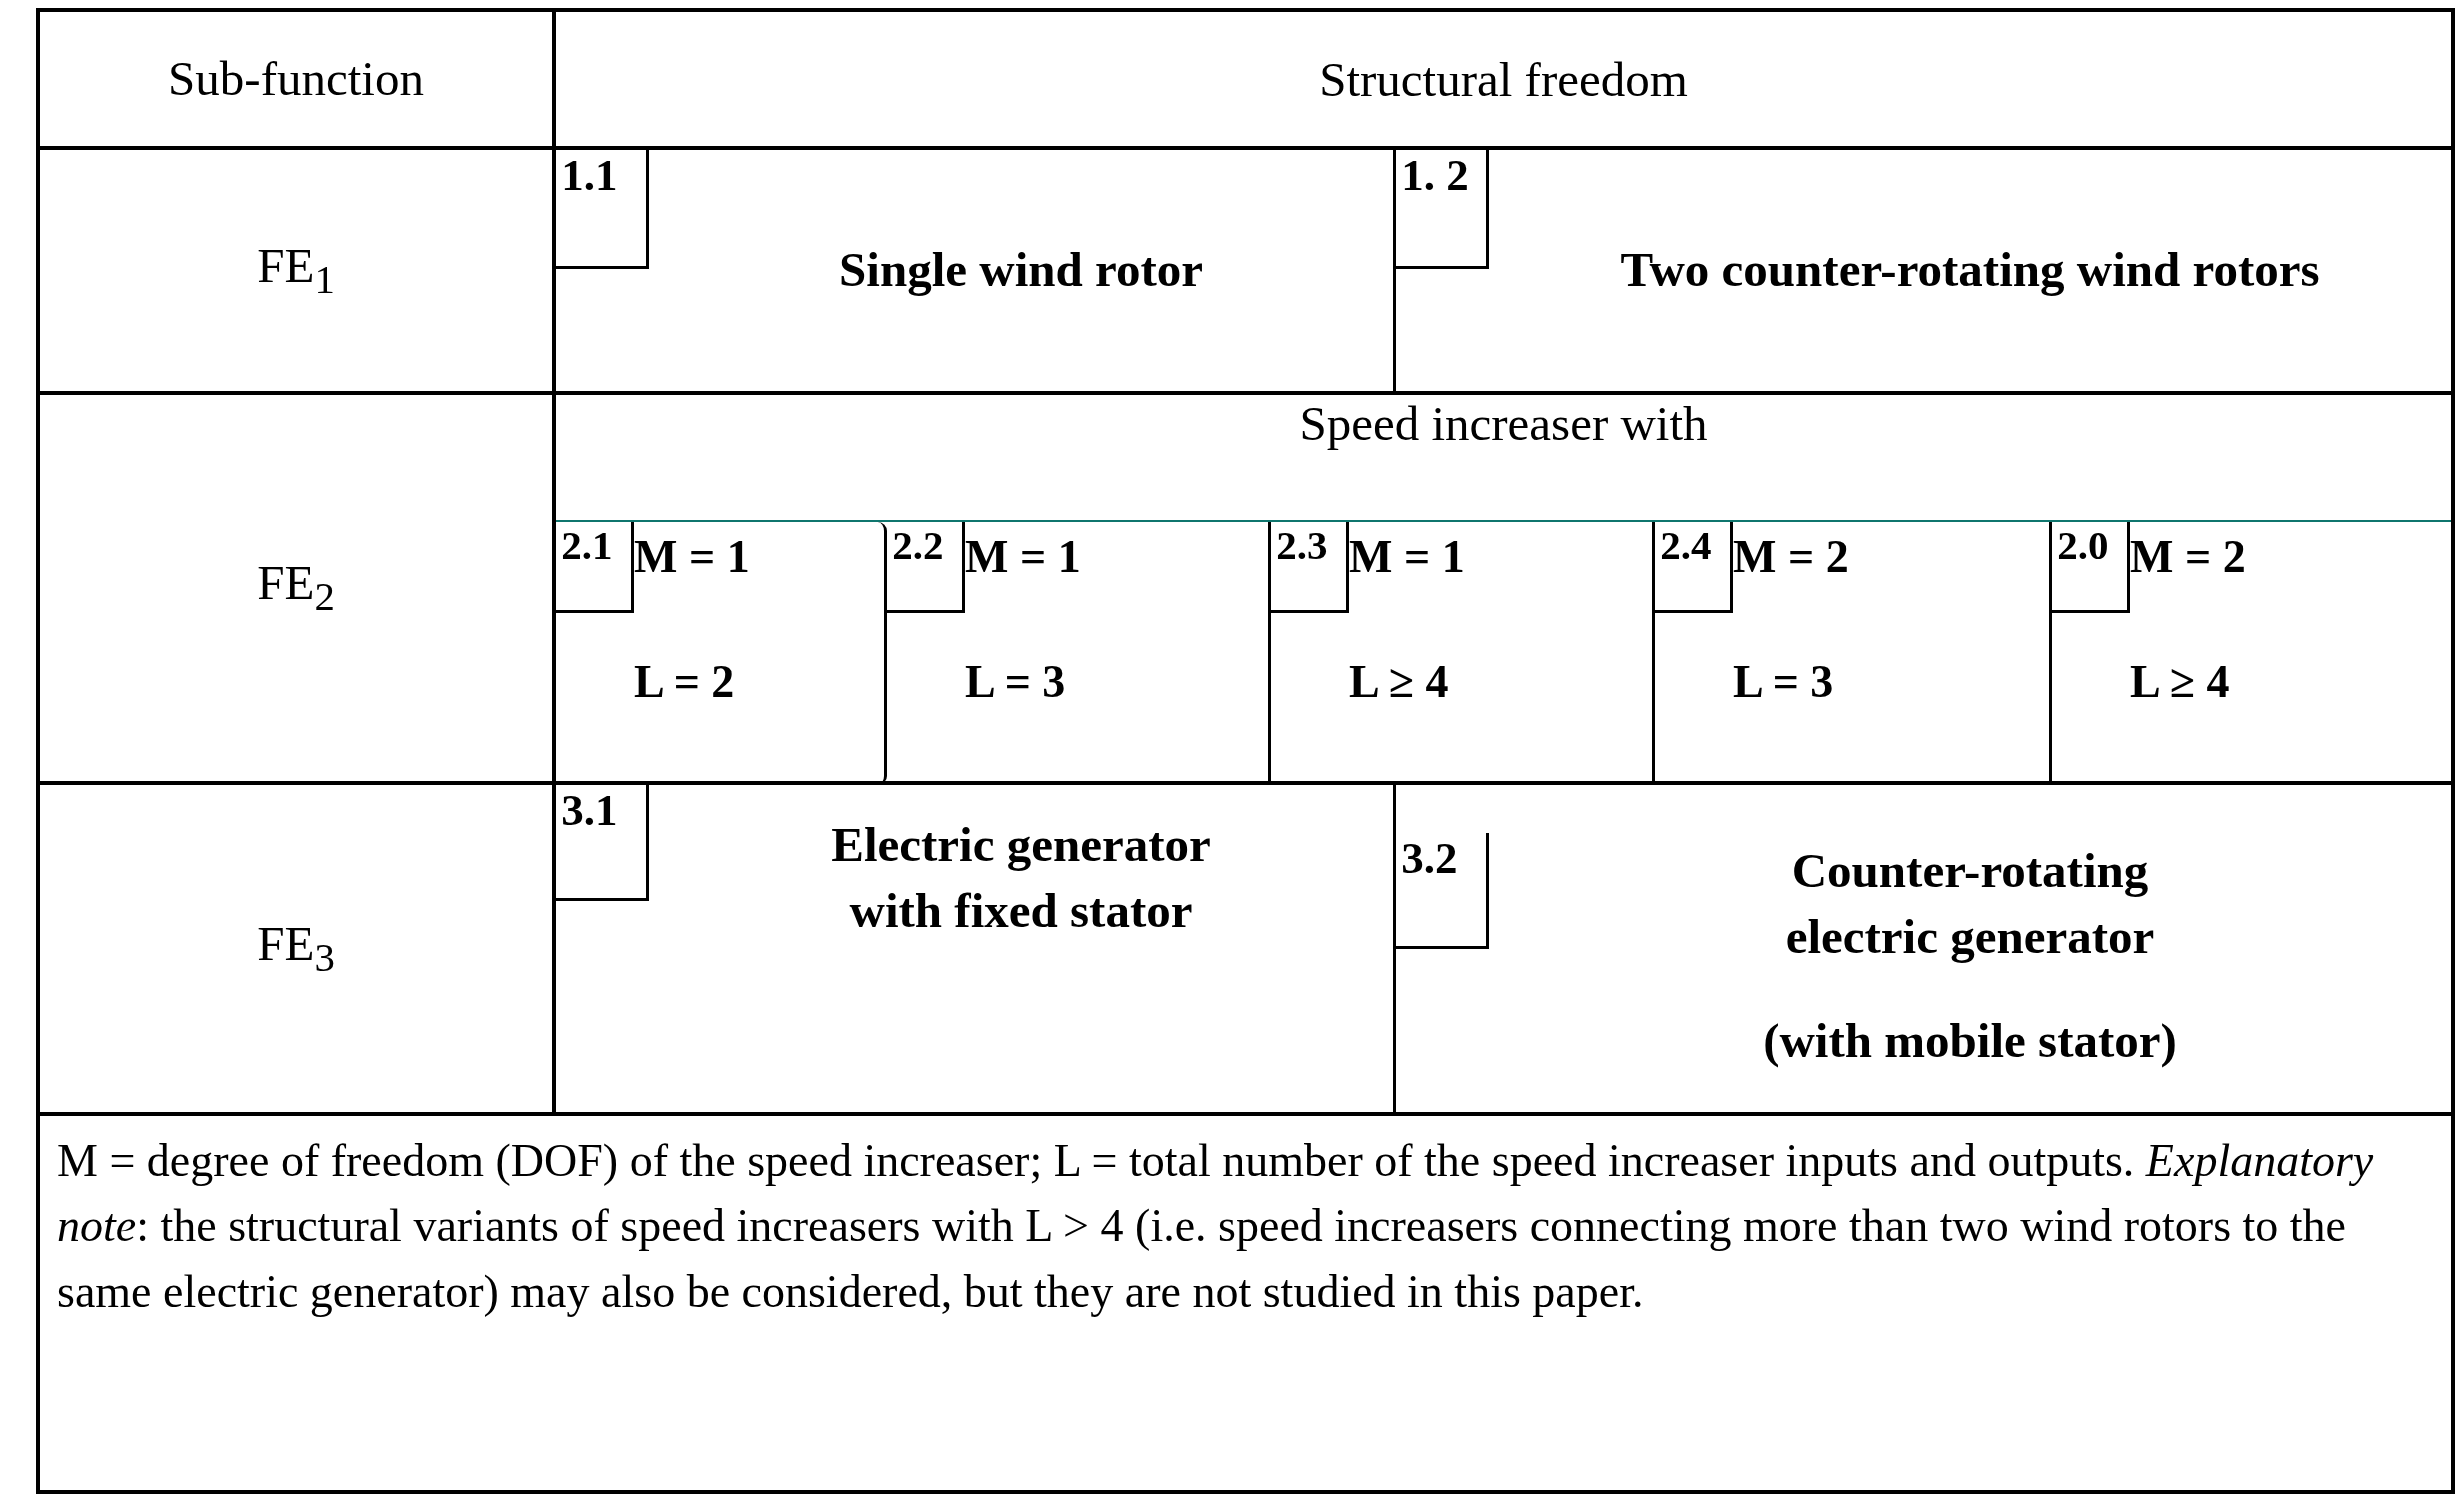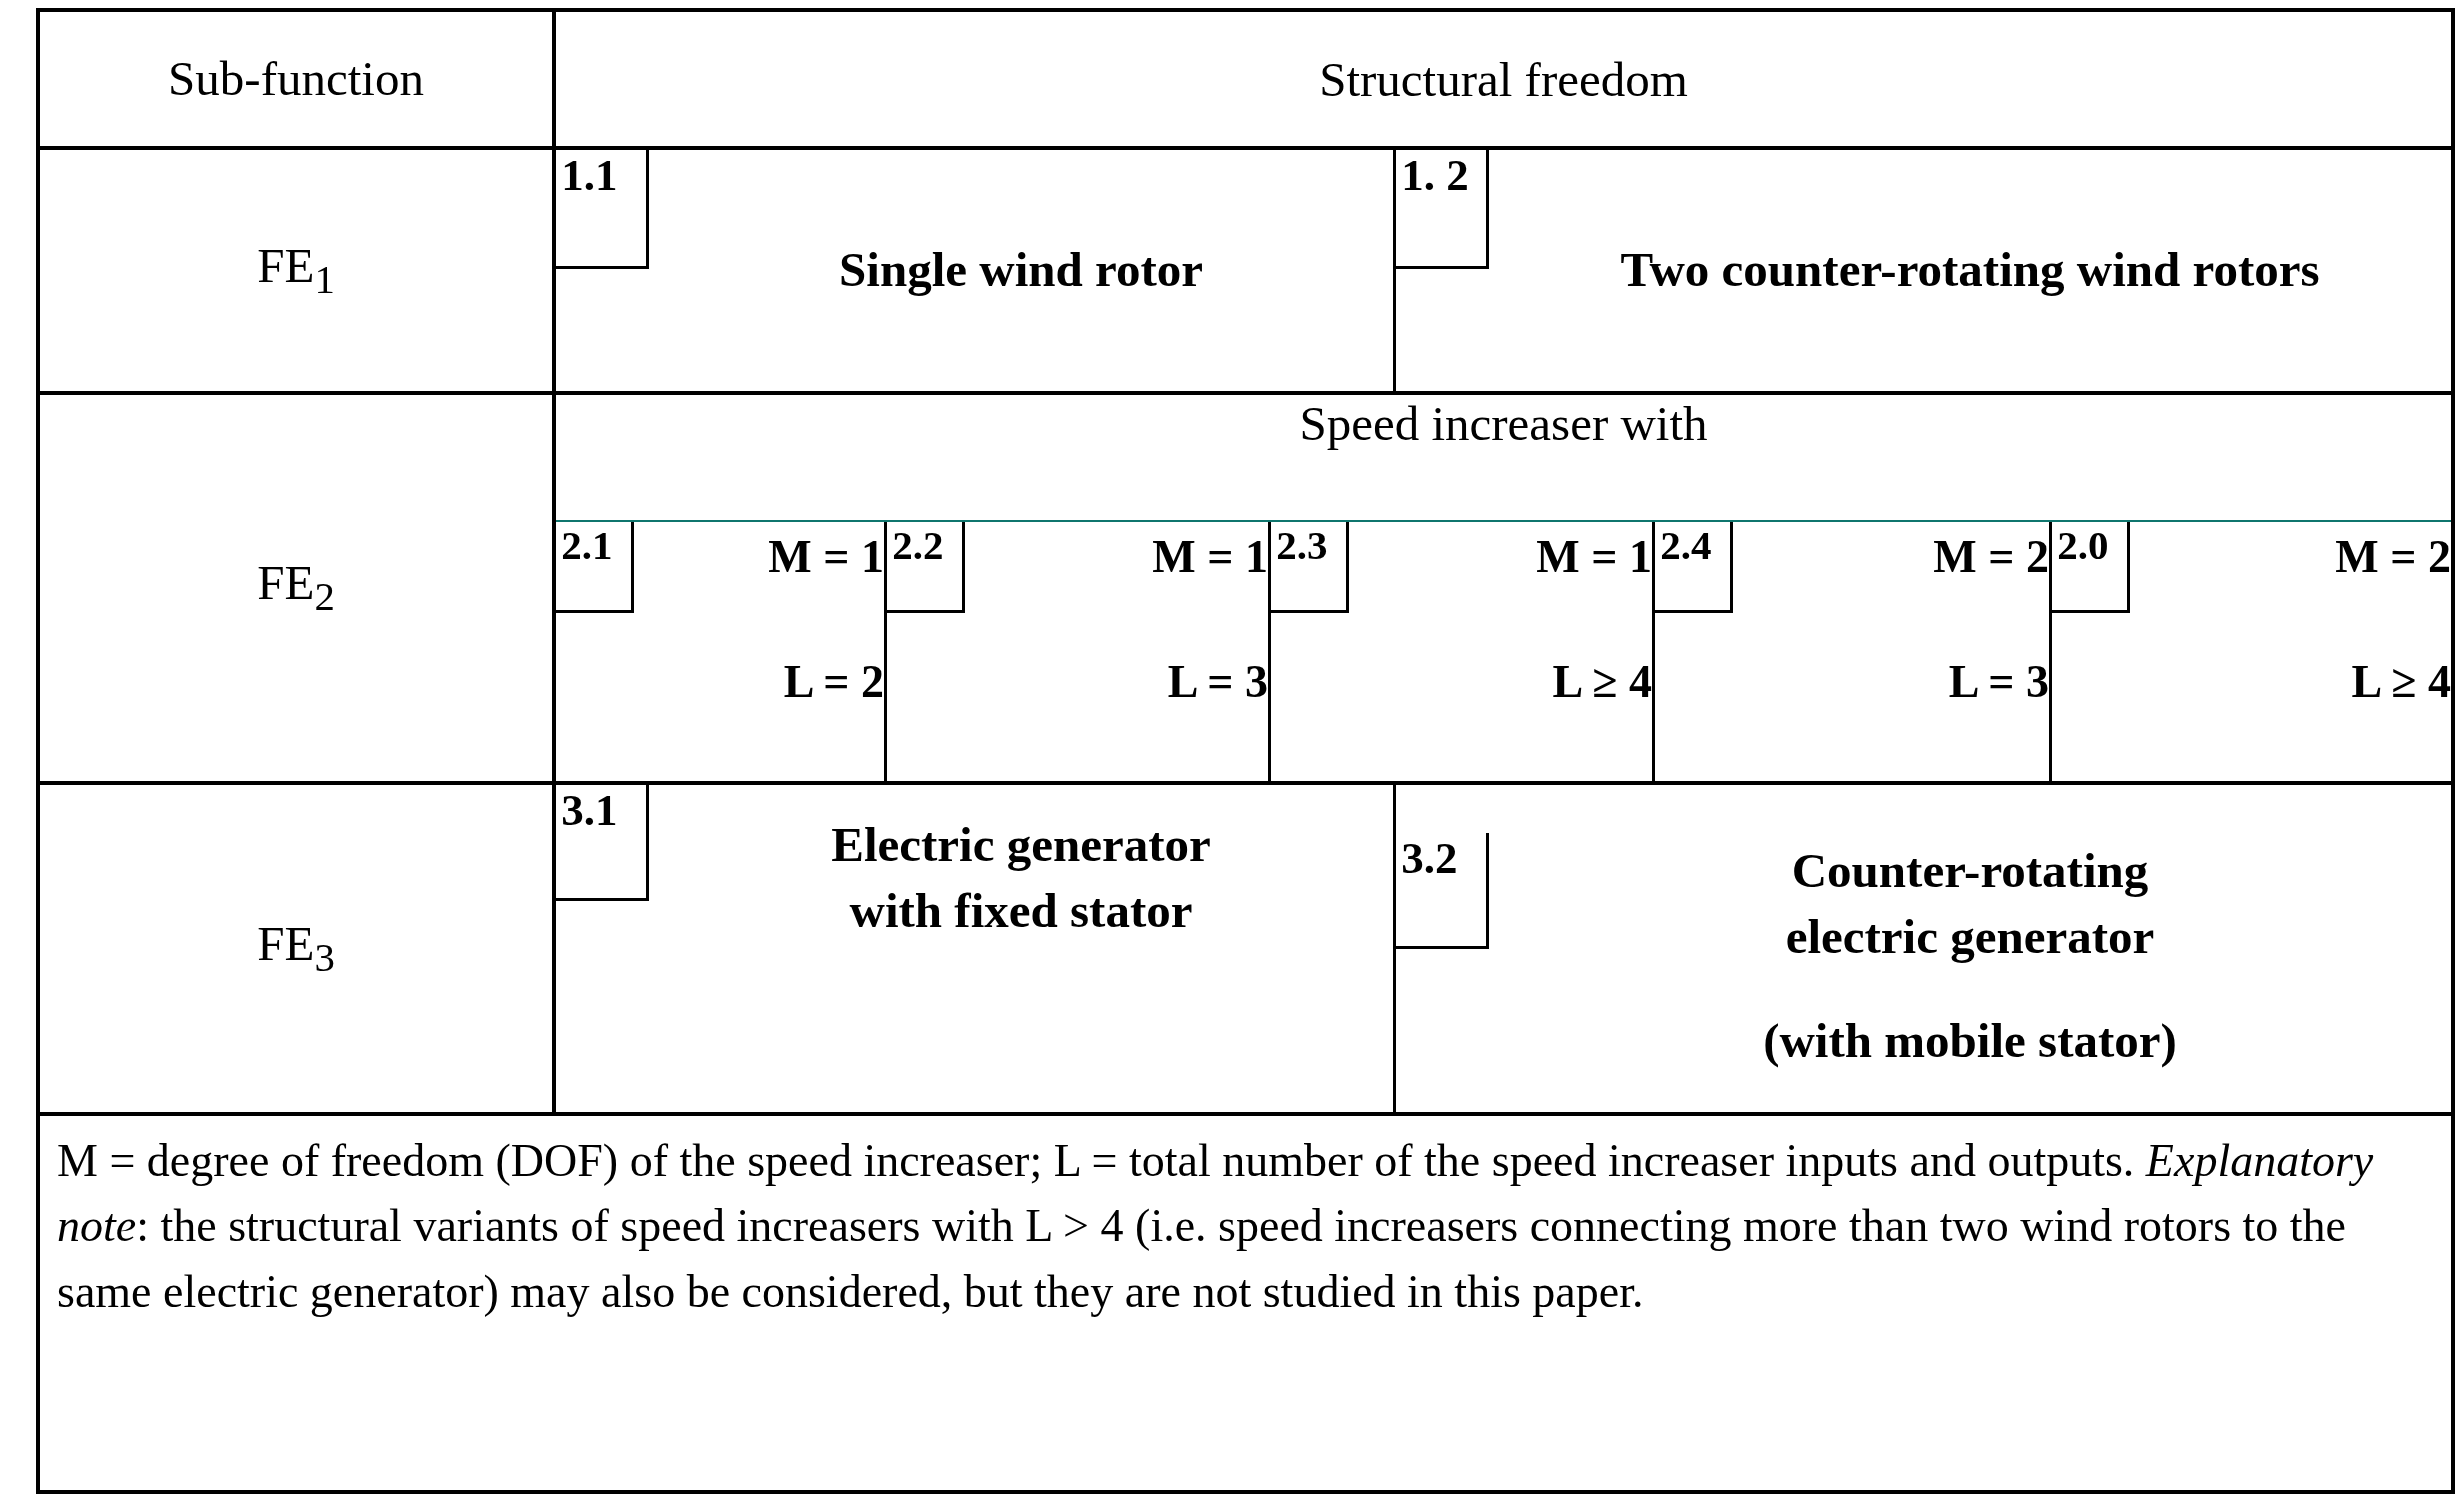--- a/index.html
+++ b/index.html
@@ -134,28 +134,28 @@
   }
   .fe2-cells .vcell {
     align-items: flex-start;
     padding-top: 0;
   }
   .fe2-cells .tag { width: 78px; height: 91px; font-size: 41px; }
   .fe2-cells .ml {
     width: 100%;
     padding-left: 78px;
     box-sizing: border-box;
-    text-align: right;
+    text-align: left;
     font-size: 46px;
     line-height: 1.0;
   }
   .fe2-cells .ml .m { display: block; padding-top: 12px; }
   .fe2-cells .ml .l { display: block; padding-top: 79px; padding-left: 0; }
 
-  .fe2-cells .k1 { width: 331px; flex: 0 0 331px; }
+  .fe2-cells .k1 { width: 331px; flex: 0 0 331px; border-radius: 9px; }
   .fe2-cells .k2 { width: 384px; flex: 0 0 384px; }
   .fe2-cells .k3 { width: 384px; flex: 0 0 384px; }
   .fe2-cells .k4 { width: 397px; flex: 0 0 397px; }
   .fe2-cells .k5 { flex: 1 1 auto; }
 
   
   .row-fe3 { height: 331px; }
   .fe3-cells .vcell { align-items: flex-start; }
   .fe3-cells .c1 { width: 840px; flex: 0 0 840px; }
   .fe3-cells .c2 { flex: 1 1 auto; margin-top: 48px; }

